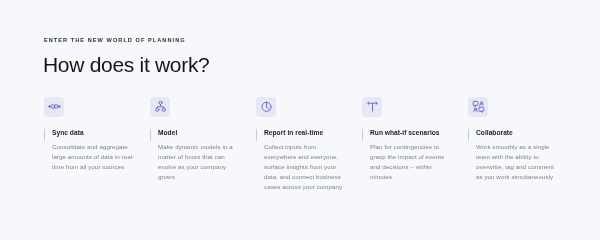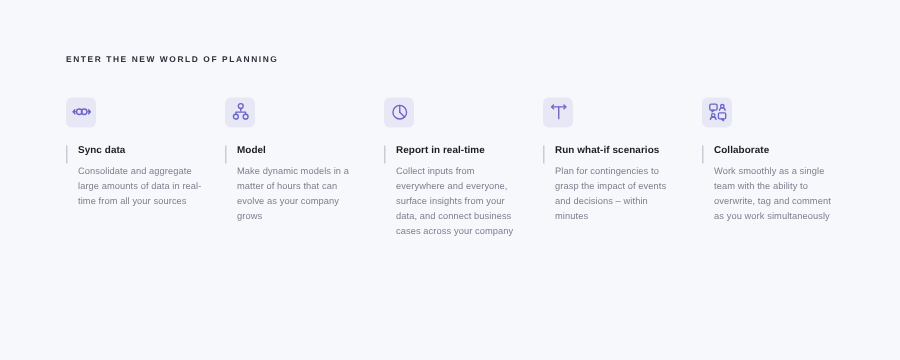--- a/index.html
+++ b/index.html
@@ -108,20 +108,21 @@
     padding-left: 8px;
   }
 </style>
 </head>
 <body>
 
 <div class="page">
 
   <div class="header">
     <div class="eyebrow">ENTER THE NEW WORLD OF PLANNING</div>
+    <h1 class="headline">How does it work?</h1>
   </div>
 
   <div class="features">
 
     <div class="feature">
       <div class="icon-tile">
         <svg width="13" height="13" viewBox="0 0 24 24" fill="none" stroke="#6b66c9" stroke-width="1.7" stroke-linecap="round" stroke-linejoin="round">
           <circle cx="9" cy="12" r="3.4"></circle>
           <circle cx="15" cy="12" r="3.4"></circle>
           <path d="M4.2 12 H1.6"></path>

